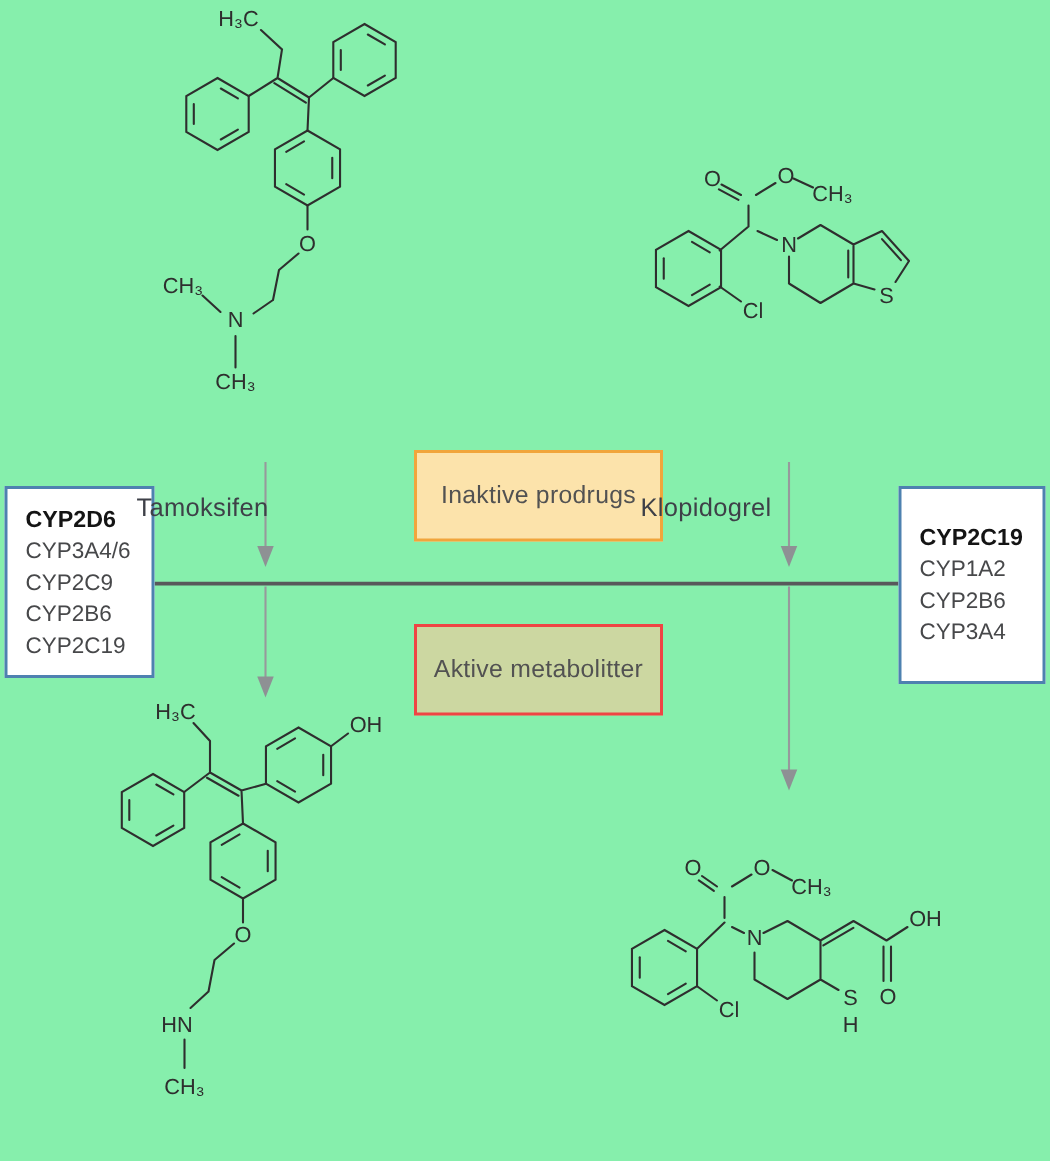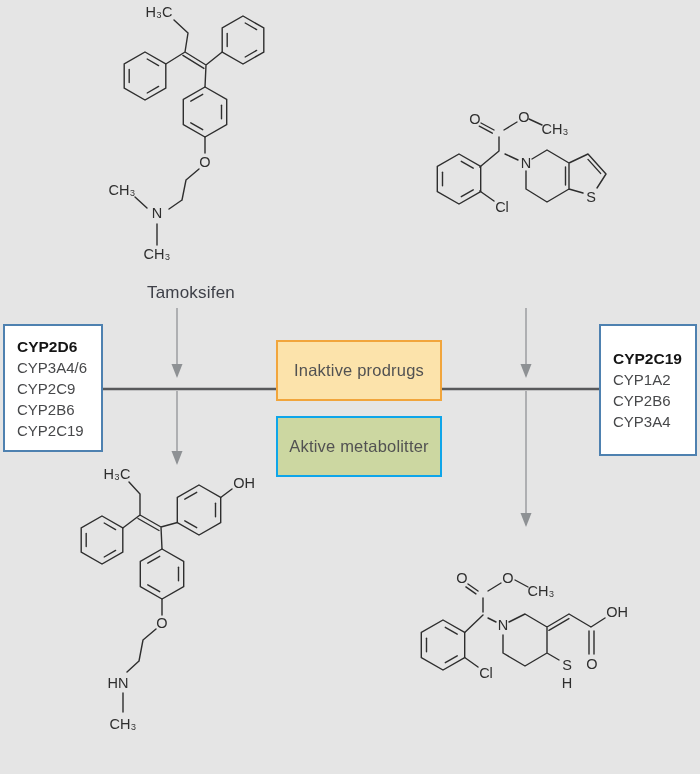--- a/index.html
+++ b/index.html
@@ -1,34 +1,34 @@
 <!DOCTYPE html>
 <html><head>
 <meta charset="utf-8">
 <style>
   html,body{margin:0;padding:0;background:#ffffff;}
-  .stage{position:relative;width:700px;height:774px;background:#e5e5e5;overflow:hidden;
+  .stage{position:relative;width:700px;height:774px;background:#86efac;overflow:hidden;
          font-family:"Liberation Sans","DejaVu Sans",sans-serif;}
   svg{position:absolute;overflow:visible;}
   .connectors{left:0;top:0;}
   .conn-line{stroke:#97999c;stroke-width:1.4;fill:none;}
   .conn-head{fill:#8e9194;stroke:none;}
   .divider{stroke:#58595b;stroke-width:2.5;}
   .struct path,.struct line,.struct polygon{fill:none;stroke:#2e2e2e;stroke-width:1.4;stroke-linecap:round;}
   .struct text{fill:#2e2e2e;font-family:"Liberation Sans","DejaVu Sans",sans-serif;
                font-size:14.5px;text-anchor:middle;stroke:none;}
   .cyp-box{position:absolute;box-sizing:border-box;border:2px solid #4e81b0;background:#ffffff;
            display:flex;flex-direction:column;justify-content:center;padding-left:12px;
            line-height:21px;font-size:15px;color:#47484a;}
   .cyp-title{font-weight:bold;font-size:15.5px;color:#141414;}
   .phase-box{position:absolute;box-sizing:border-box;display:flex;align-items:center;
              justify-content:center;font-size:16.5px;color:#525252;letter-spacing:.2px;}
-  .phase-inactive{border:2px solid #f1a53c;background:#fce3ab;margin-top:40px;}
-  .phase-active{border:2px solid #0ea5e9;background:#ccd7a1;}
-  .drug-label{position:absolute;font-size:17px;color:#3e4048;text-align:center;letter-spacing:.2px;}
+  .phase-inactive{border:2px solid #f1a53c;background:#fce3ab;}
+  .phase-active{border:2px solid #ef4444;background:#ccd7a1;}
+  .drug-label{position:absolute;font-size:17px;color:#3e4048;letter-spacing:.2px;margin-top:46px;}
 </style>
 </head>
 <body>
 
 <div class="stage">
 
   <svg class="connectors" width="700" height="774" viewBox="0 0 700 774">
     <line class="divider" x1="103" y1="389" x2="599" y2="389"></line>
     <g>
       <line class="conn-line" x1="177" y1="308" x2="177" y2="366"></line>
@@ -198,14 +198,15 @@
   </div>
 
   <div class="phase-box phase-inactive" style="left:276px;top:300px;width:166px;height:61px;">
     <span>Inaktive prodrugs</span>
   </div>
   <div class="phase-box phase-active" style="left:276px;top:416px;width:166px;height:61px;">
     <span>Aktive metabolitter</span>
   </div>
 
   <div class="drug-label" style="left:91px;top:283px;width:200px;">Tamoksifen</div>
+  <div class="drug-label" style="left:427px;top:283px;width:200px;">Klopidogrel</div>
 
 </div>
 
 </body></html>

